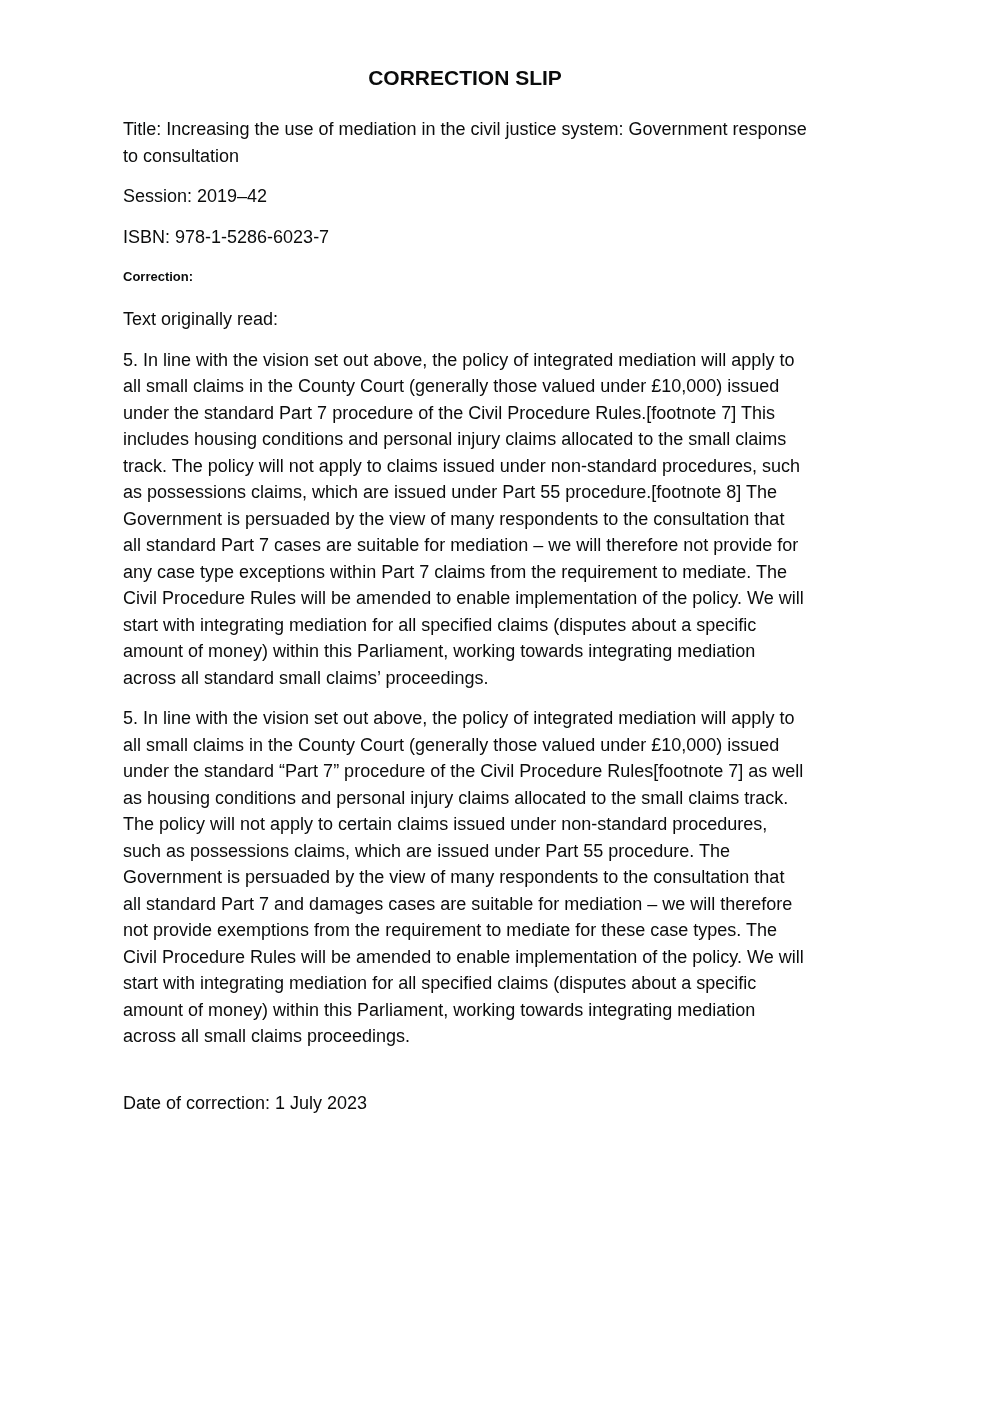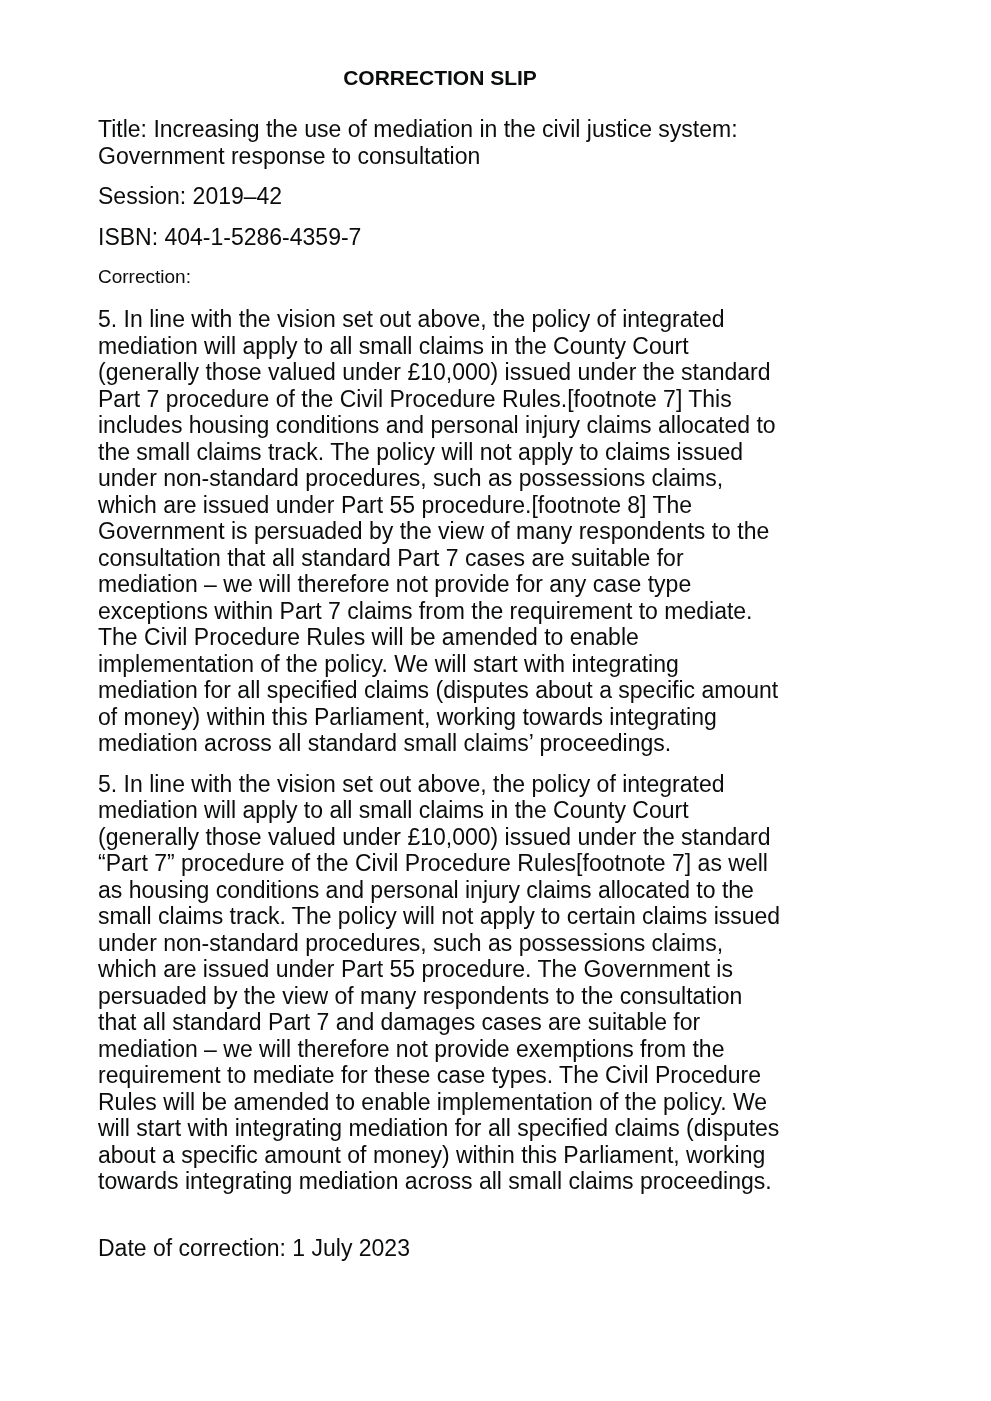--- a/index.html
+++ b/index.html
@@ -11,62 +11,64 @@
     width: 991px;
     height: 1401px;
     font-family: "Liberation Sans", "DejaVu Sans", sans-serif;
     color: #0b0c0c;
     -webkit-font-smoothing: antialiased;
   }
   .doc {
     padding: 64px 58px 0 98px;
     box-sizing: border-box;
     width: 840px;
+    margin-left: 25px;
   }
   .doc-title {
     font-size: 21px;
     line-height: 28px;
     font-weight: bold;
     text-align: center;
     margin: 0 0 24px 0;
     max-width: 862px;
   }
   .doc p {
-    font-size: 23px;
+    font-size: 18px;
     line-height: 26.5px;
     margin: 0 0 14px 0;
     max-width: 862px;
   }
   .correction-heading {
-    font-size: 19px;
+    font-size: 13px;
     line-height: 26px;
-    font-weight: normal;
+    font-weight: bold;
     margin: 2px 0 16px 0;
     max-width: 862px;
   }
   .date-line {
     margin-top: 40px !important;
   }
 </style>
 </head>
 <body>
 
 <div class="doc">
 
   <h1 class="doc-title">CORRECTION SLIP</h1>
 
   <p>Title: Increasing the use of mediation in the civil justice system: Government response to consultation</p>
 
   <p>Session: 2019–42</p>
 
 
-  <p>ISBN: 404-1-5286-4359-7</p>
+  <p>ISBN: 978-1-5286-6023-7</p>
 
   <h2 class="correction-heading">Correction:</h2>
 
+  <p>Text originally read:</p>
 
   <p>5. In line with the vision set out above, the policy of integrated mediation will apply to all small claims in the County Court (generally those valued under £10,000) issued under the standard Part 7 procedure of the Civil Procedure Rules.[footnote 7] This includes housing conditions and personal injury claims allocated to the small claims track. The policy will not apply to claims issued under non-standard procedures, such as possessions claims, which are issued under Part 55 procedure.[footnote 8] The Government is persuaded by the view of many respondents to the consultation that all standard Part 7 cases are suitable for mediation – we will therefore not provide for any case type exceptions within Part 7 claims from the requirement to mediate. The Civil Procedure Rules will be amended to enable implementation of the policy. We will start with integrating mediation for all specified claims (disputes about a specific amount of money) within this Parliament, working towards integrating mediation across all standard small claims’ proceedings.</p>
 
 
   <p>5. In line with the vision set out above, the policy of integrated mediation will apply to all small claims in the County Court (generally those valued under £10,000) issued under the standard “Part 7” procedure of the Civil Procedure Rules[footnote 7] as well as housing conditions and personal injury claims allocated to the small claims track. The policy will not apply to certain claims issued under non-standard procedures, such as possessions claims, which are issued under Part 55 procedure. The Government is persuaded by the view of many respondents to the consultation that all standard Part 7 and damages cases are suitable for mediation – we will therefore not provide exemptions from the requirement to mediate for these case types. The Civil Procedure Rules will be amended to enable implementation of the policy. We will start with integrating mediation for all specified claims (disputes about a specific amount of money) within this Parliament, working towards integrating mediation across all small claims proceedings.</p>
 
   <p class="date-line">Date of correction: 1 July 2023</p>
 
 </div>
 

